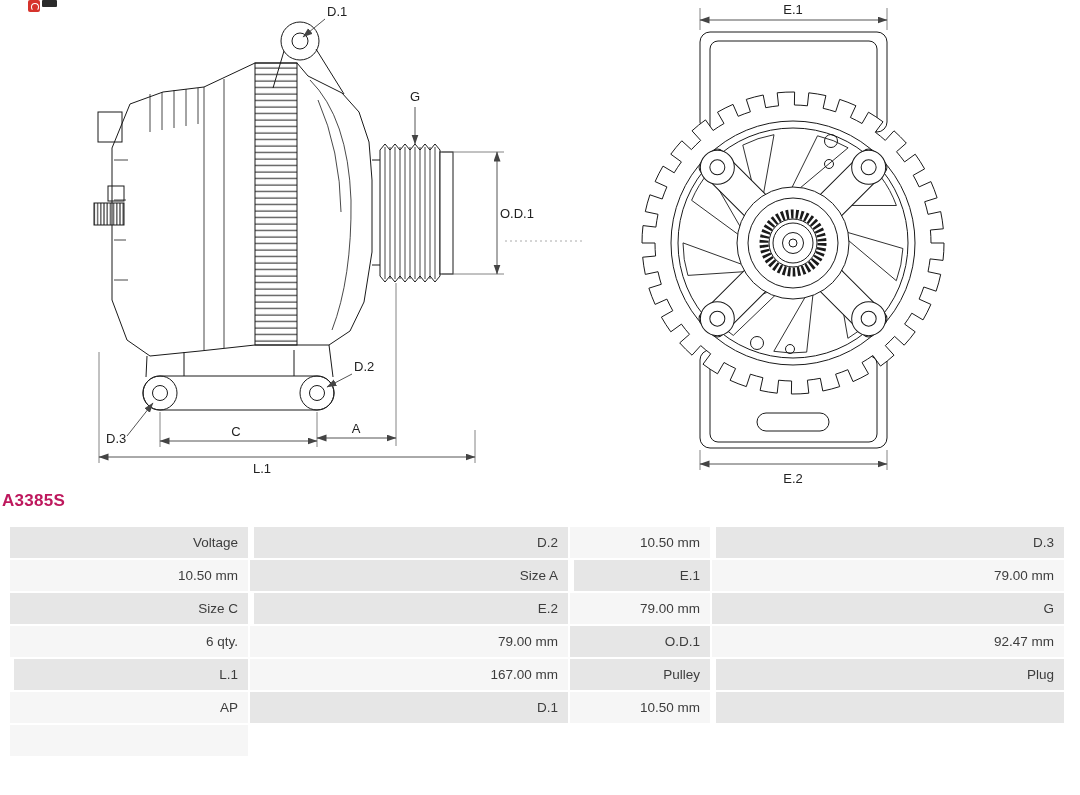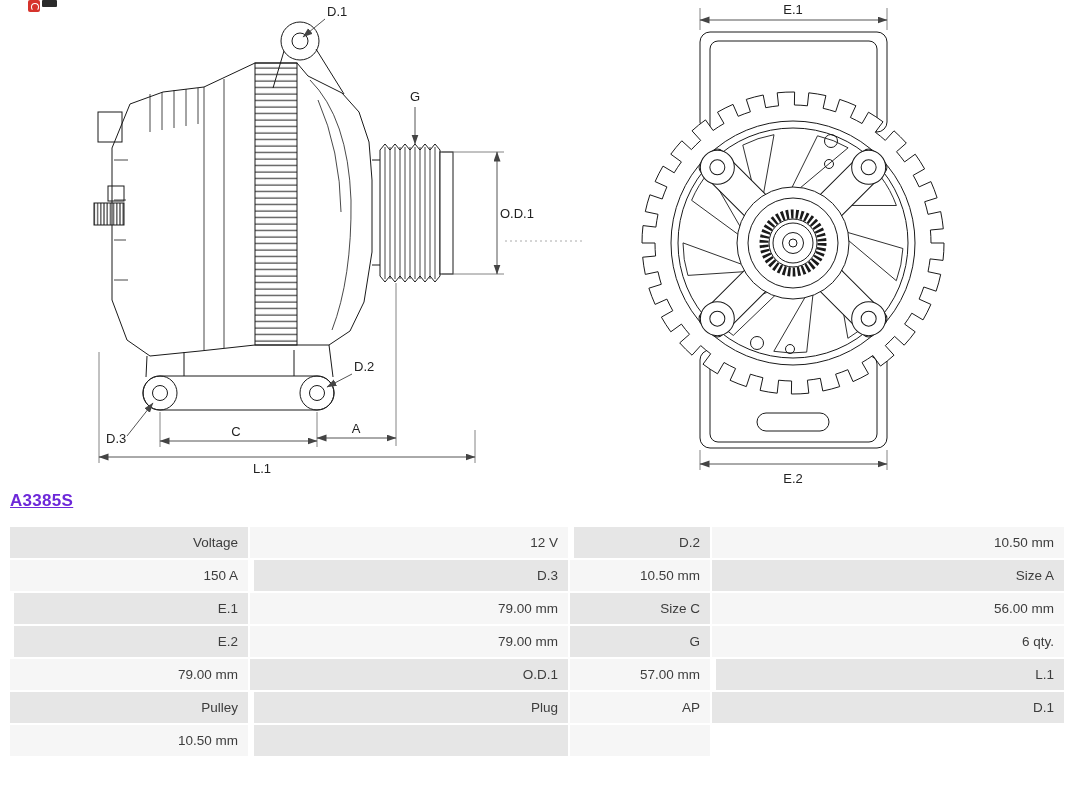--- a/index.html
+++ b/index.html
@@ -11,21 +11,21 @@
   .logo-red{width:12px;height:12px;background:#d6332c;border-radius:2px;position:relative;display:inline-block;}
   .logo-red::after{content:"";position:absolute;left:3px;top:3px;width:6px;height:6px;border:1.5px solid #fff;border-radius:50%;border-bottom-color:transparent;}
   .logo-dark{width:15px;height:7px;background:#2b2b2b;margin-left:2px;border-radius:1px;display:inline-block;}
   .diagram{position:absolute;left:0;top:0;}
   .ln{fill:none;stroke:#1a1a1a;stroke-width:1;}
   .wh{fill:#fff;stroke:#1a1a1a;stroke-width:1;}
   .thin{fill:none;stroke:#1a1a1a;stroke-width:.8;}
   .dim{fill:none;stroke:#555;stroke-width:1;}
   .ext{fill:none;stroke:#666;stroke-width:.8;}
   text.dlab{font-family:"Liberation Sans",sans-serif;font-size:13px;fill:#222;}
-  .part-number{position:absolute;left:10px;top:491px;color:#6d28d9;font-size:17px;font-weight:bold;letter-spacing:.3px;text-decoration:underline;}
+  .part-number{position:absolute;left:2px;top:491px;color:#be185d;font-size:17px;font-weight:bold;letter-spacing:.3px;}
   .spec-table{
     position:absolute;left:10px;top:527px;width:1054px;
     display:grid;grid-template-columns:238px 318px 140px 352px;gap:2px;
   }
   .cell{
     height:31px;line-height:31px;font-size:13.5px;color:#3d3d3d;
     text-align:right;padding-right:10px;box-sizing:border-box;overflow:hidden;white-space:nowrap;
   }
   .cell.lab{background:#e6e6e6;}
   .cell.val{background:#f6f6f6;}
@@ -181,44 +181,42 @@
     <path class="dim" d="M700,464 H887" marker-start="url(#ae)" marker-end="url(#ae)"></path>
     <text class="dlab" x="793" y="14" text-anchor="middle">E.1</text>
     <text class="dlab" x="793" y="483" text-anchor="middle">E.2</text>
   </g>
 </svg>
 
 <div class="part-number">A3385S</div>
 
 <div class="spec-table">
   <div class="cell lab">Voltage</div>
-  <div class="cell val">12 V</div>
   <div class="cell lab l2">D.2</div>
   <div class="cell val">10.50 mm</div>
 
-  <div class="cell val">150 A</div>
   <div class="cell lab l2">D.3</div>
   <div class="cell val">10.50 mm</div>
 
   <div class="cell lab">Size A</div>
   <div class="cell lab l2">E.1</div>
   <div class="cell val">79.00 mm</div>
 
   <div class="cell lab">Size C</div>
-  <div class="cell val">56.00 mm</div>
   <div class="cell lab l2">E.2</div>
   <div class="cell val">79.00 mm</div>
 
   <div class="cell lab">G</div>
   <div class="cell val">6 qty.</div>
   <div class="cell val">79.00 mm</div>
 
   <div class="cell lab">O.D.1</div>
-  <div class="cell val">57.00 mm</div>
+  <div class="cell val">92.47 mm</div>
   <div class="cell lab l2">L.1</div>
+  <div class="cell val">167.00 mm</div>
 
   <div class="cell lab">Pulley</div>
   <div class="cell lab l2">Plug</div>
   <div class="cell val">AP</div>
 
   <div class="cell lab">D.1</div>
   <div class="cell val">10.50 mm</div>
   <div class="cell lab l2"></div>
   <div class="cell val"></div>
 </div>

